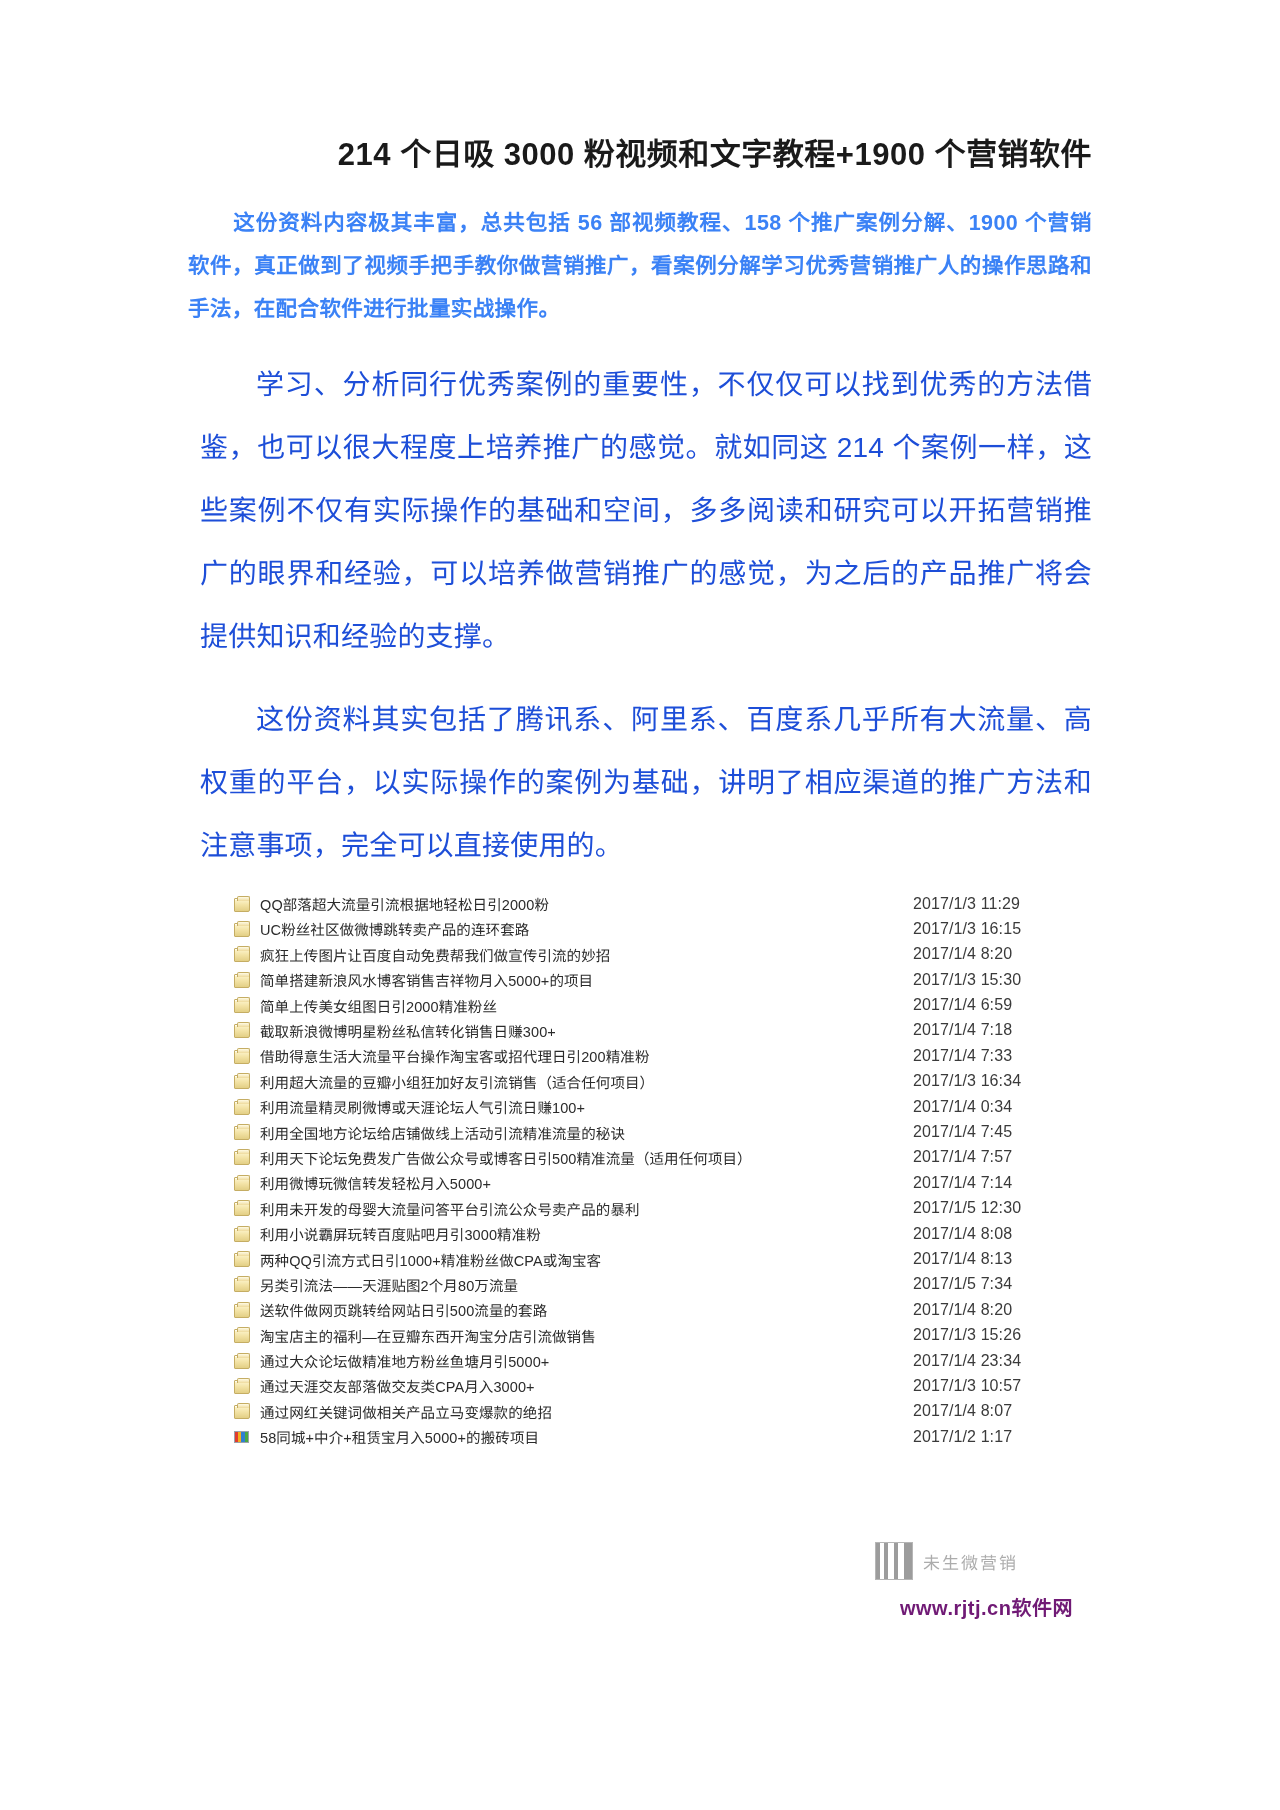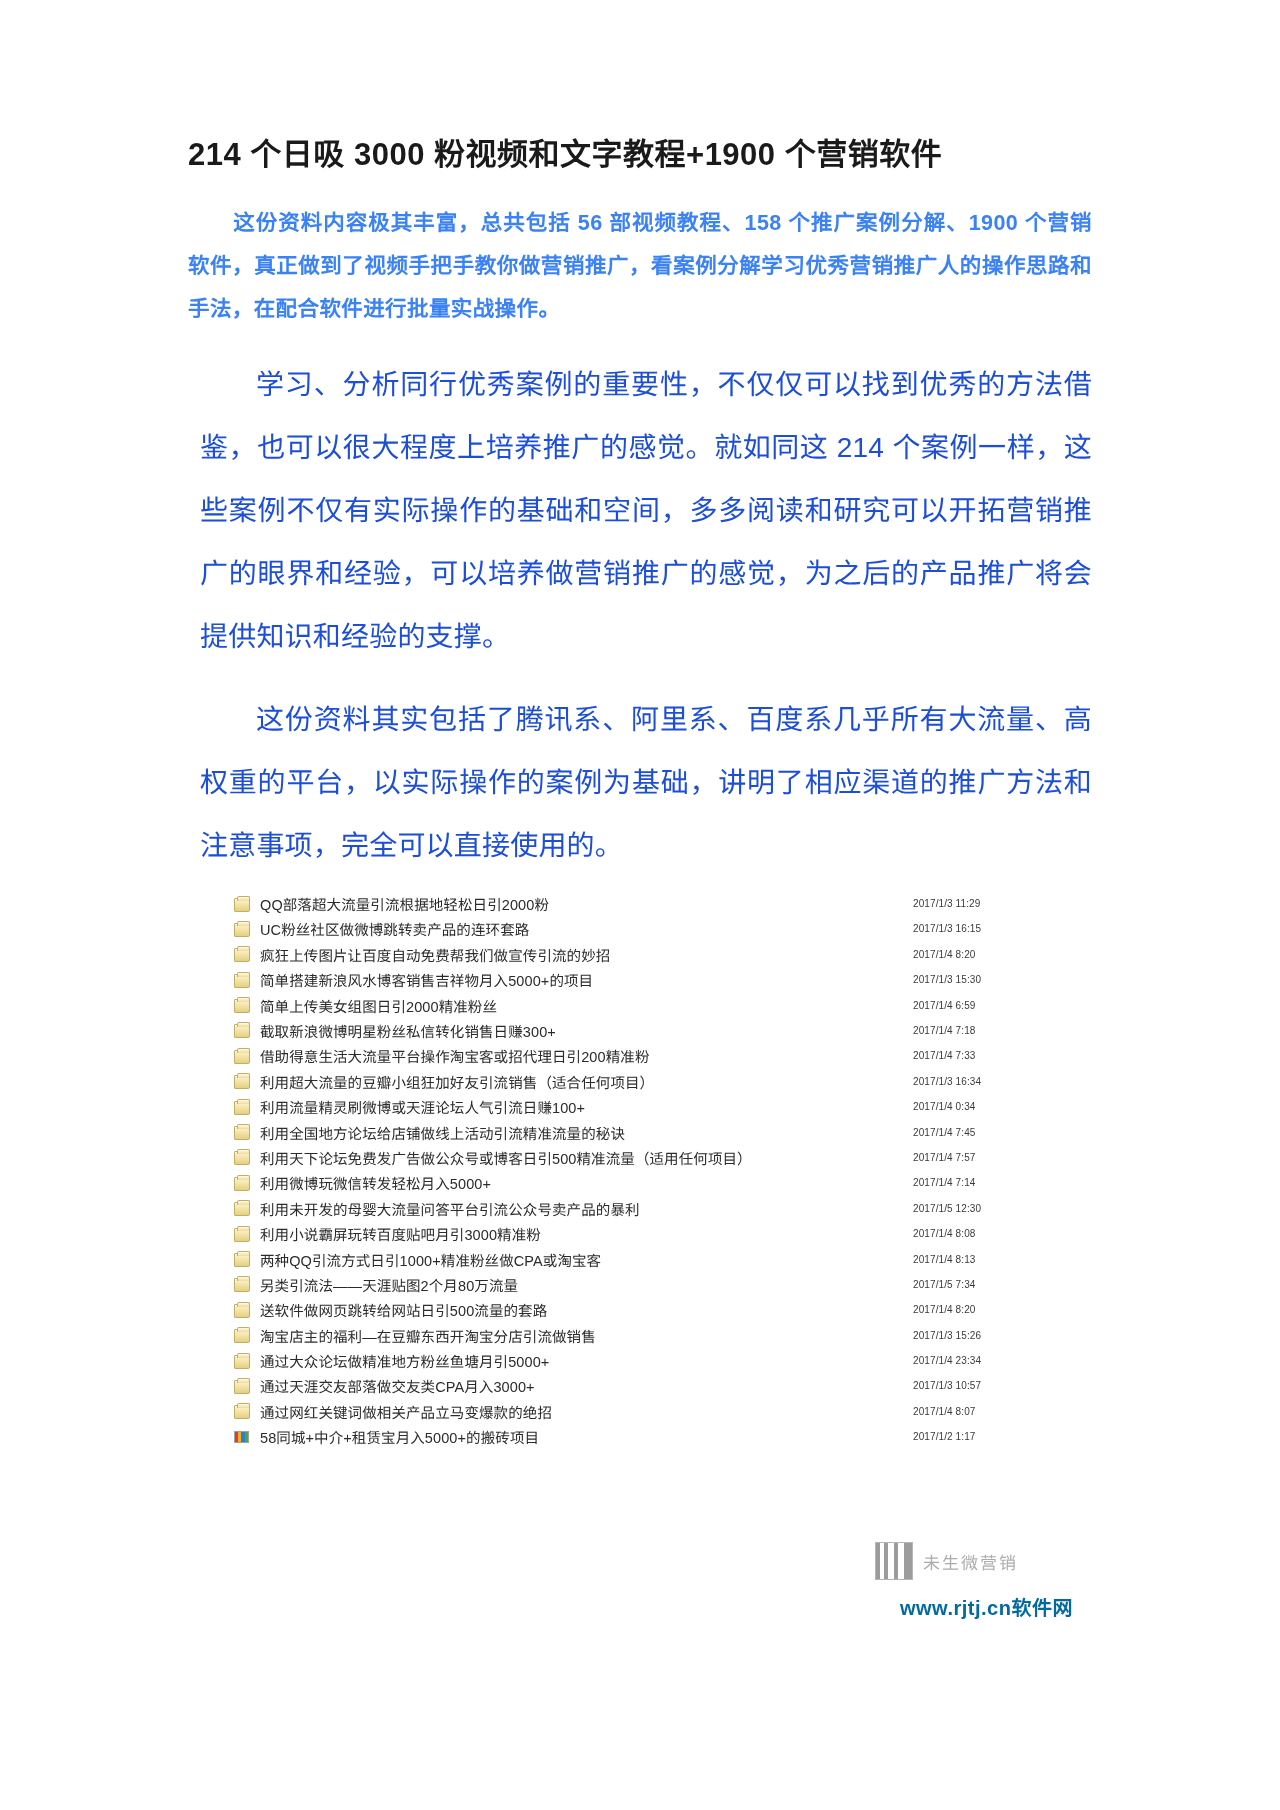--- a/index.html
+++ b/index.html
@@ -25,21 +25,21 @@
     padding: 0 188px;
   }
 
   
   .doc-title {
     margin: 0;
     padding-top: 134px;
     font-size: 31px;
     font-weight: bold;
     line-height: 1.35;
-    text-align: left;
+    text-align: right;
     letter-spacing: 0.5px;
     color: #1a1a1a;
   }
 
   
   .intro-red {
     margin: 26px 0 0 0;
     font-size: 21.5px;
     font-weight: bold;
     color: #3b82f6;
@@ -142,21 +142,21 @@
   .file-name {
     flex: 0 0 auto;
     white-space: nowrap;
     font-family: "Liberation Sans", "DejaVu Sans", sans-serif;
   }
   .file-date {
     flex: 0 0 auto;
     position: absolute;
     left: 725px;
     color: #3a3a3a;
-    font-size: 10px;
+    font-size: 16px;
     white-space: nowrap;
   }
   .file-row { position: relative; }
 
   
   .wm-left {
     position: absolute;
     left: 875px;
     top: 1542px;
     display: flex;
@@ -177,21 +177,21 @@
     color: #8d8d8d;
     letter-spacing: 2px;
     white-space: nowrap;
   }
   .wm-right {
     position: absolute;
     left: 900px;
     top: 1592px;
     font-size: 20px;
     font-weight: bold;
-    color: #0369a1;
+    color: #701a75;
     letter-spacing: .5px;
     white-space: nowrap;
   }
 </style>
 </head>
 <body>
 
 <div class="page">
 
   <h1 class="doc-title">214 个日吸 3000 粉视频和文字教程+1900 个营销软件</h1>

